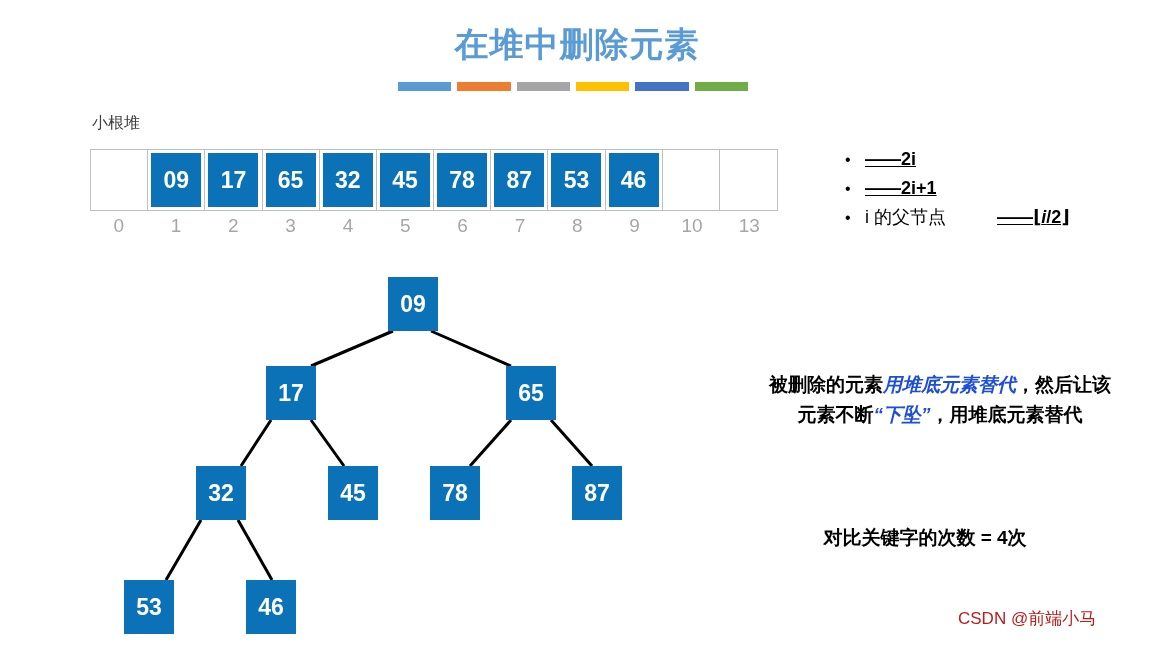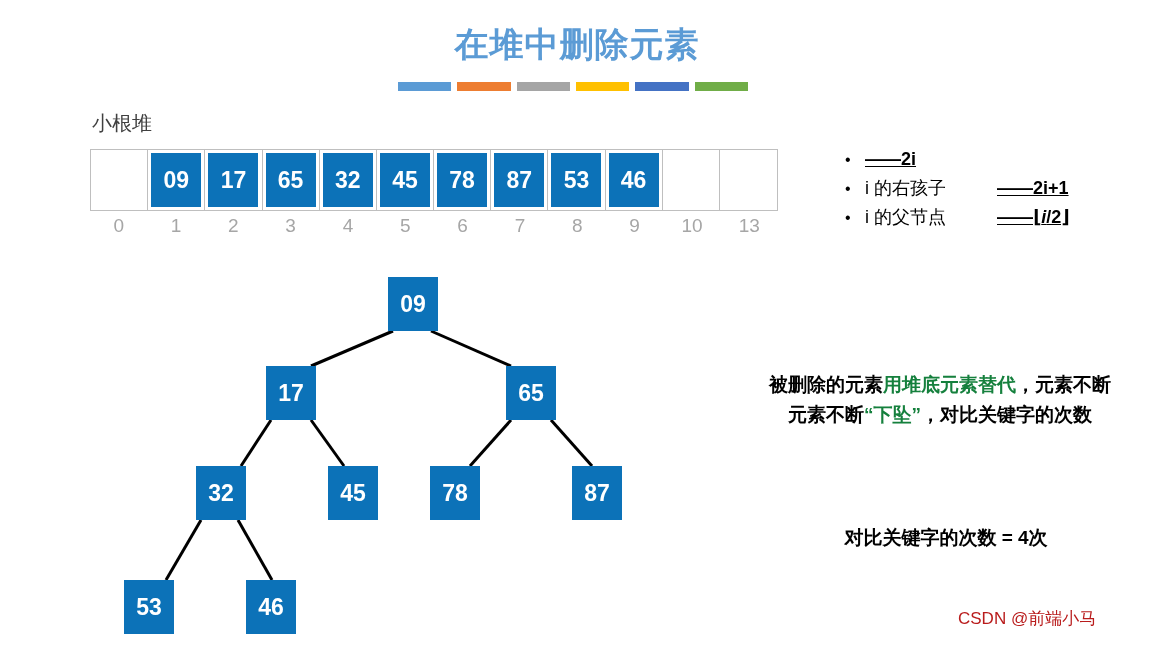--- a/index.html
+++ b/index.html
@@ -44,21 +44,21 @@
     flex: 1 1 0;
     height: 9px;
     display: block;
   }
 
   
   .heap-label {
     position: absolute;
     left: 92px;
     top: 110px;
-    font-size: 20px;
+    font-size: 16px;
     color: #404040;
     line-height: 26px;
   }
 
   
   #array-row {
     position: absolute;
     left: 90px;
     top: 149px;
     width: 688px;
@@ -164,24 +164,24 @@
     position: absolute;
     left: 735px;
     top: 370px;
     width: 410px;
     text-align: center;
     font-size: 19px;
     font-weight: bold;
     color: #000000;
     line-height: 30px;
   }
-  .note-red .hl { color: #15803d; }
+  .note-red .hl { color: #1d4ed8; font-style: italic; }
   .note-count {
     position: absolute;
-    left: 741px;
+    left: 720px;
     top: 523px;
     width: 410px;
     text-align: center;
     font-size: 19px;
     font-weight: bold;
     color: #000000;
     line-height: 30px;
   }
 
   
@@ -264,21 +264,20 @@
       <div class="idx-cell">13</div>
     </div>
 
   <div class="bullets">
     <div class="bullet-row">
       <span class="bullet-dot">•</span>
       <span class="bullet-formula">——2i</span>
     </div>
     <div class="bullet-row">
       <span class="bullet-dot">•</span>
-      <span class="bullet-text">i 的右孩子</span>
       <span class="bullet-formula">——2i+1</span>
     </div>
     <div class="bullet-row">
       <span class="bullet-dot">•</span>
       <span class="bullet-text">i 的父节点</span>
       <span class="bullet-formula"><span>——⌊</span><span class="ital">i</span><span>/2⌋</span></span>
     </div>
   </div>
 
   <svg id="tree" viewBox="0 0 1154 645">
@@ -297,21 +296,21 @@
       <div class="node" style="left: 506px; top: 366px; background: rgb(12, 114, 184);">65</div>
       <div class="node" style="left: 196px; top: 466px; background: rgb(12, 114, 184);">32</div>
       <div class="node" style="left: 328px; top: 466px; background: rgb(12, 114, 184);">45</div>
       <div class="node" style="left: 430px; top: 466px; background: rgb(12, 114, 184);">78</div>
       <div class="node" style="left: 572px; top: 466px; background: rgb(12, 114, 184);">87</div>
       <div class="node" style="left: 124px; top: 580px; background: rgb(12, 114, 184);">53</div>
       <div class="node" style="left: 246px; top: 580px; background: rgb(12, 114, 184);">46</div>
     </div>
 
   <div class="note-red">
-    <span>被删除的元素</span><span class="hl">用堆底元素替代</span><span>，元素不断</span><br>
-    <span>元素不断</span><span class="hl">“下坠”</span><span>，对比关键字的次数</span>
+    <span>被删除的元素</span><span class="hl">用堆底元素替代</span><span>，然后让该</span><br>
+    <span>元素不断</span><span class="hl">“下坠”</span><span>，用堆底元素替代</span>
   </div>
 
   <div class="note-count">对比关键字的次数 = 4次</div>
 
   <div class="watermark">CSDN @前端小马</div>
 
 </div>
 
 </body></html>

